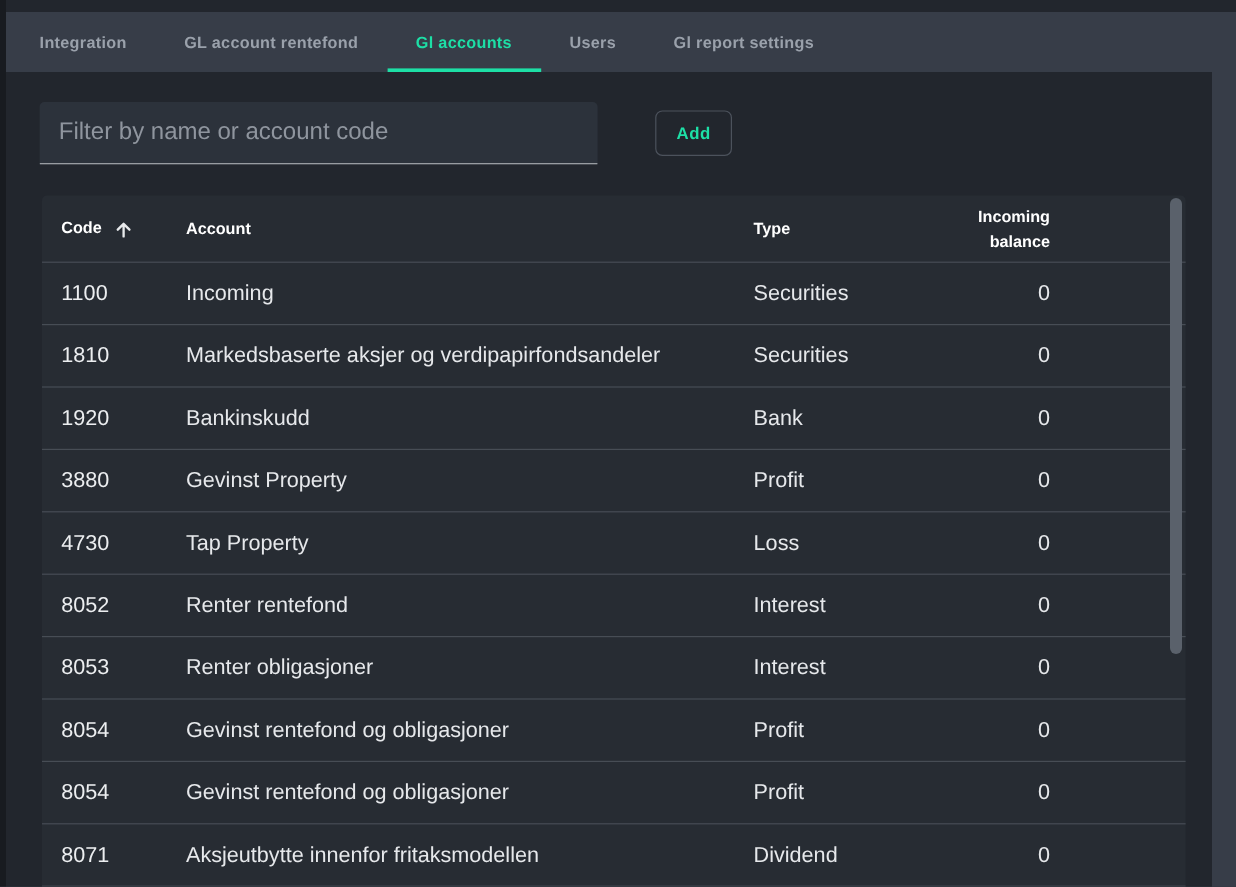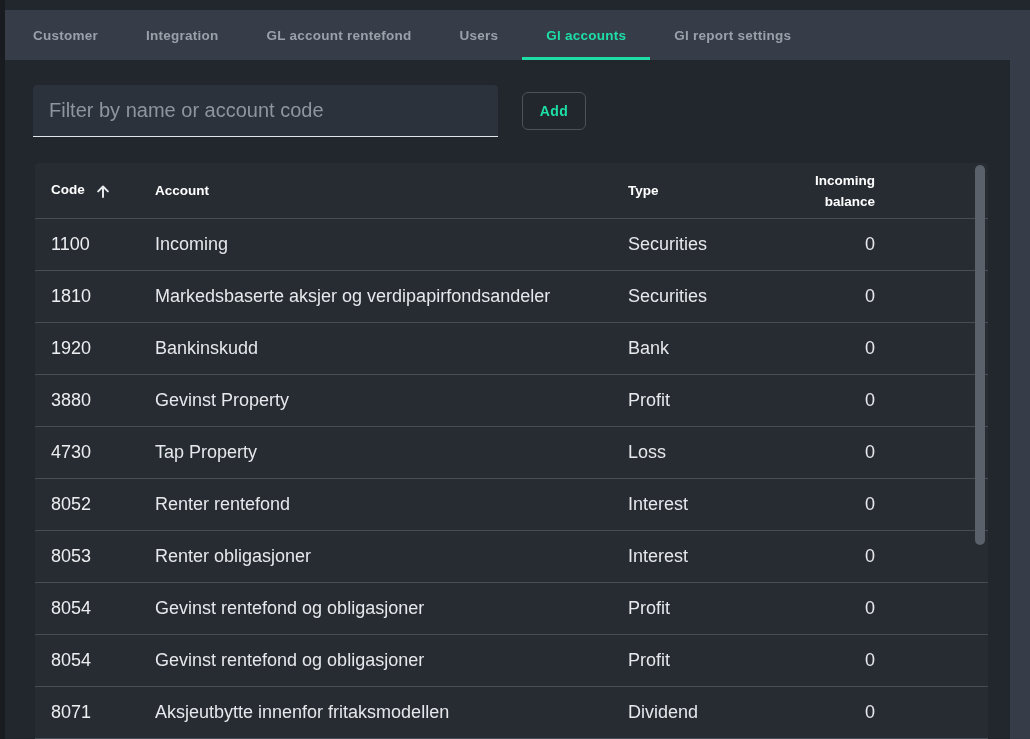--- a/index.html
+++ b/index.html
@@ -59,21 +59,21 @@
   }
   .filter-field input{
     width:100%;height:100%;background:transparent;border:none;outline:none;
     color:#ffffff;font-size:20px;padding:0 16px;font-family:inherit;
   }
   .filter-field input::placeholder{color:var(--placeholder-text);opacity:1;}
   .add-btn{
     height:38px;min-width:64px;padding:0 8px;
     background:transparent;border:1px solid var(--button-border);border-radius:6px;
     color:var(--accent);font-size:14px;font-weight:600;letter-spacing:.4px;
-    font-family:inherit;cursor:pointer;
+    font-family:inherit;cursor:pointer;margin-left:24px;
   }
 
   .table-card{
     position:relative;margin:26px 0 0 30px;width:953px;
     background:var(--card-bg);border-radius:4px 4px 0 0;
   }
   .thead{
     display:flex;align-items:center;height:56px;
     border-bottom:1px solid var(--row-border);
     color:var(--header-text);font-size:13.5px;font-weight:700;
@@ -99,33 +99,30 @@
 </style>
 </head>
 <body>
 
 <div class="left-strip"></div>
 <div class="right-gutter"></div>
 <div class="top-strip"></div>
 
 <nav class="tabbar">
     <div class="tab">
-    <span class="tab-label">Customer</span>
-  </div>
-    <div class="tab">
     <span class="tab-label">Integration</span>
   </div>
     <div class="tab">
     <span class="tab-label">GL account rentefond</span>
-  </div>
-    <div class="tab">
-    <span class="tab-label">Users</span>
   </div>
     <div class="tab active">
     <span class="tab-label">Gl accounts</span>
+  </div>
+    <div class="tab">
+    <span class="tab-label">Users</span>
   </div>
     <div class="tab">
     <span class="tab-label">Gl report settings</span>
   </div>
   </nav>
 
 <main class="panel">
 
   <div class="toolbar">
     <div class="filter-field">

